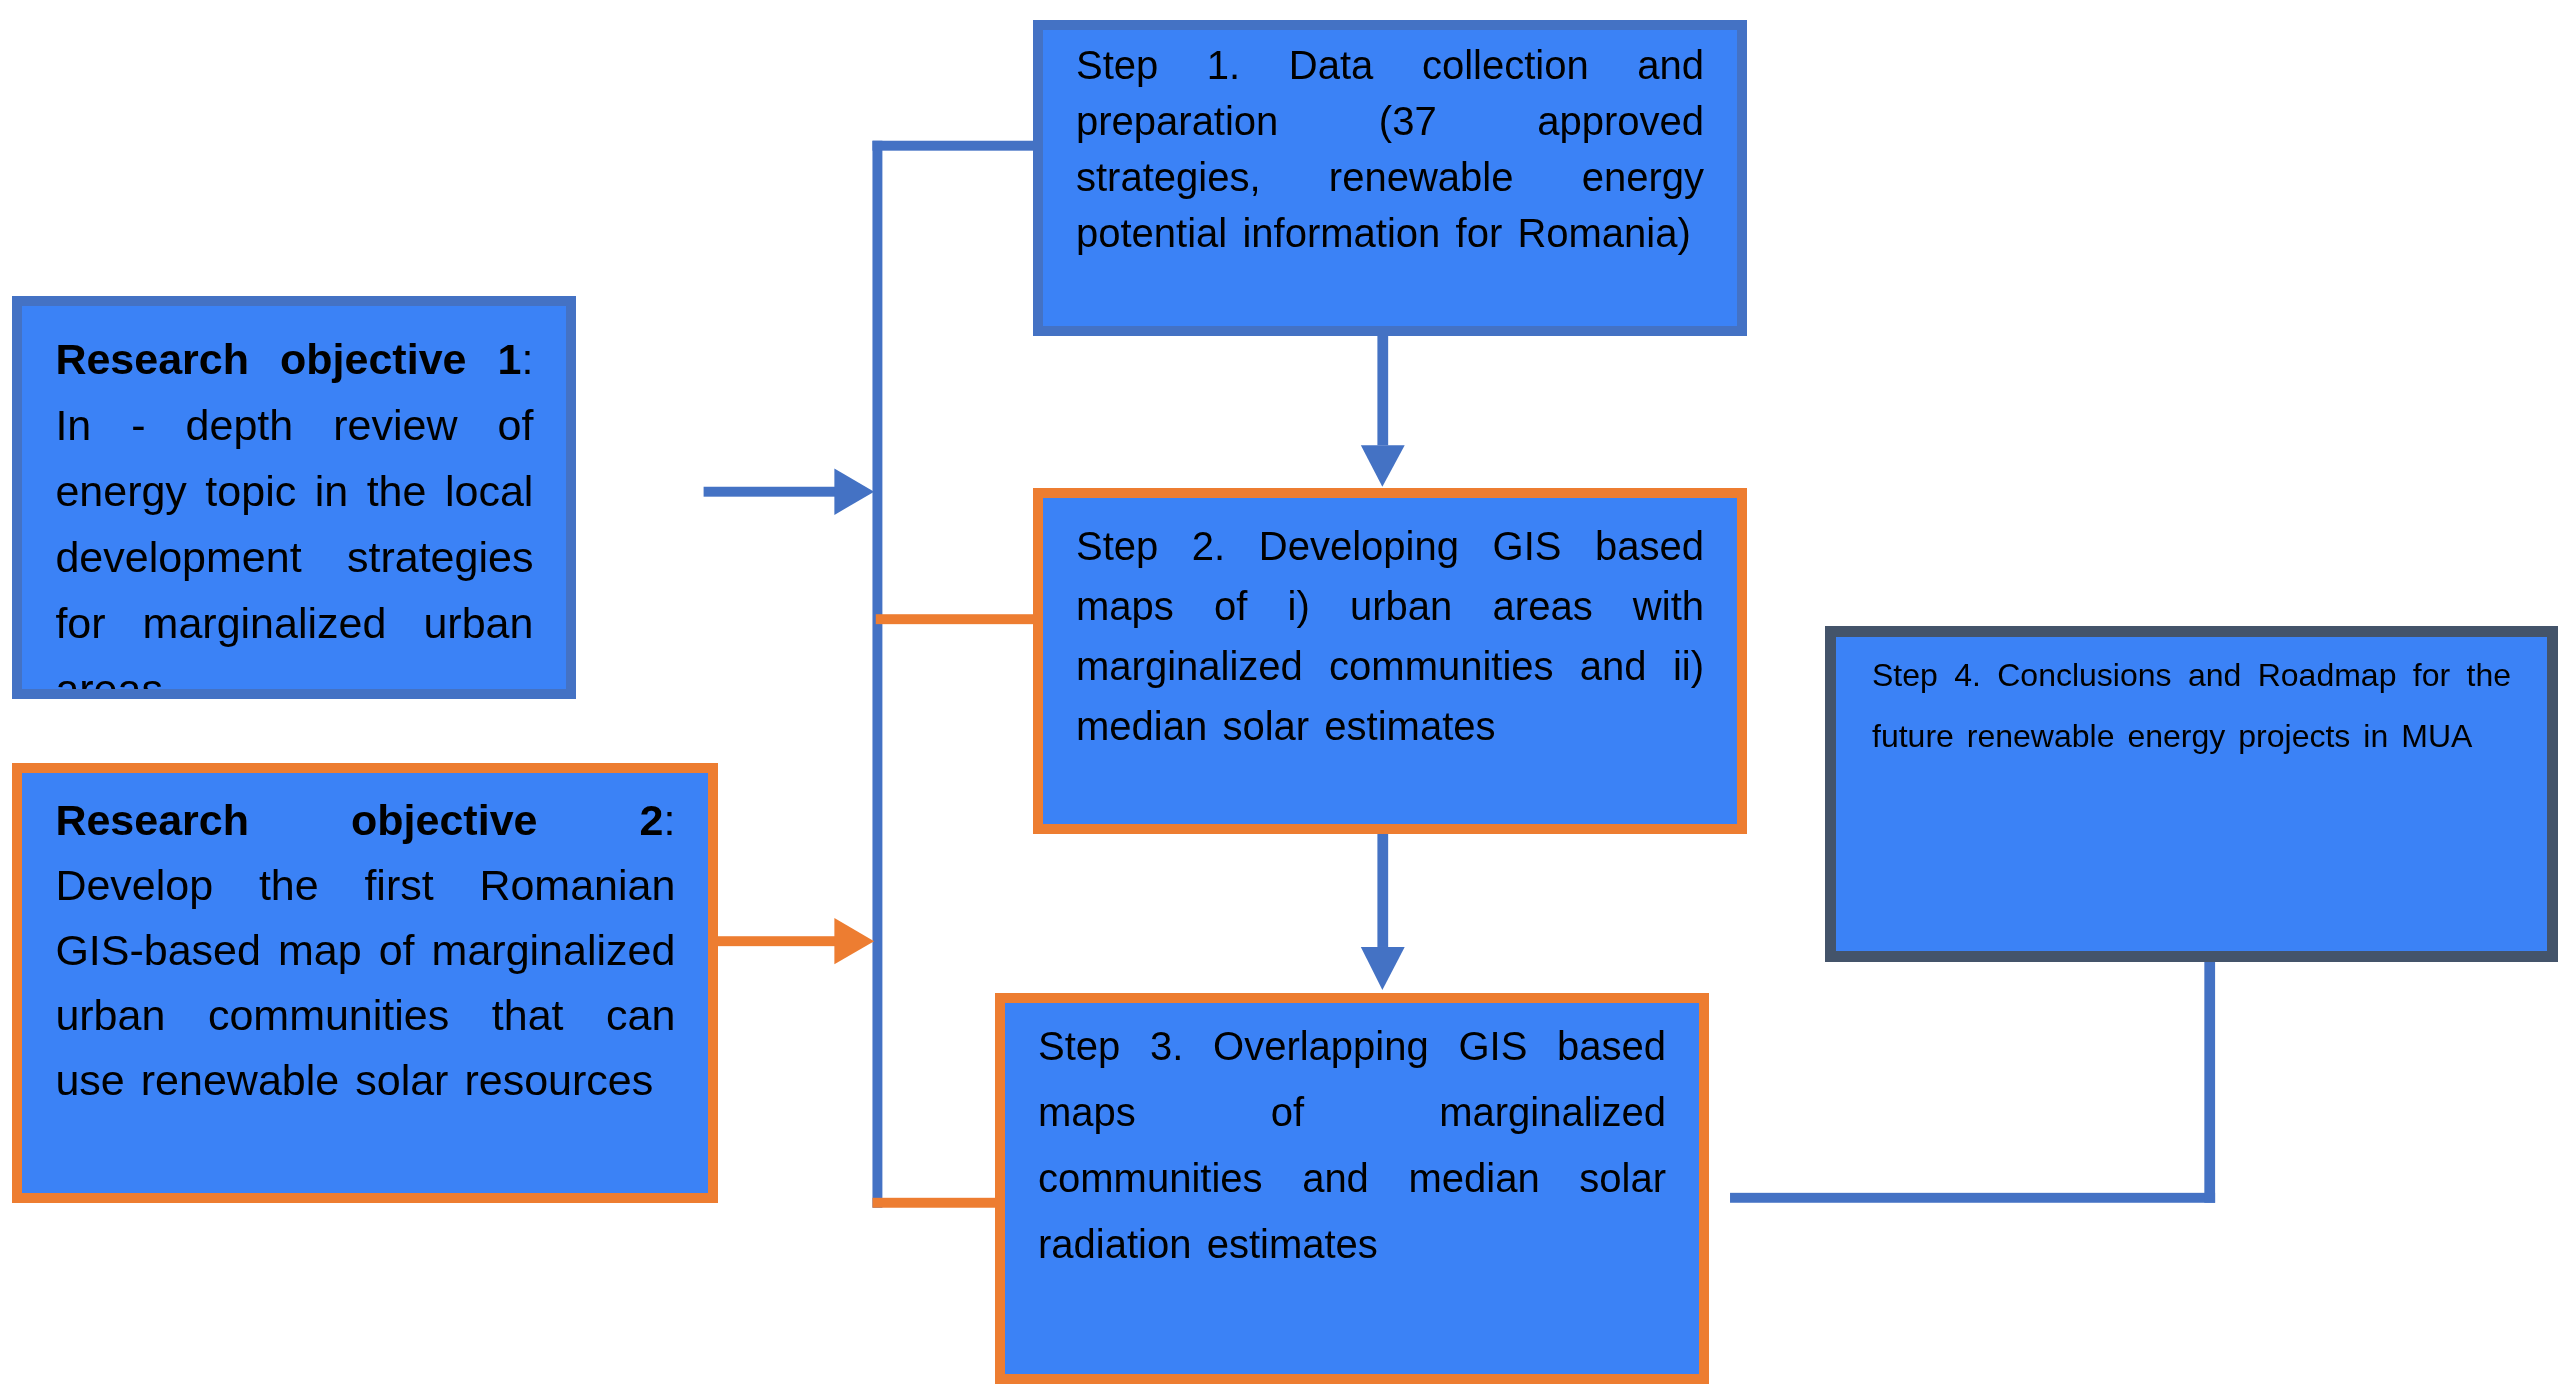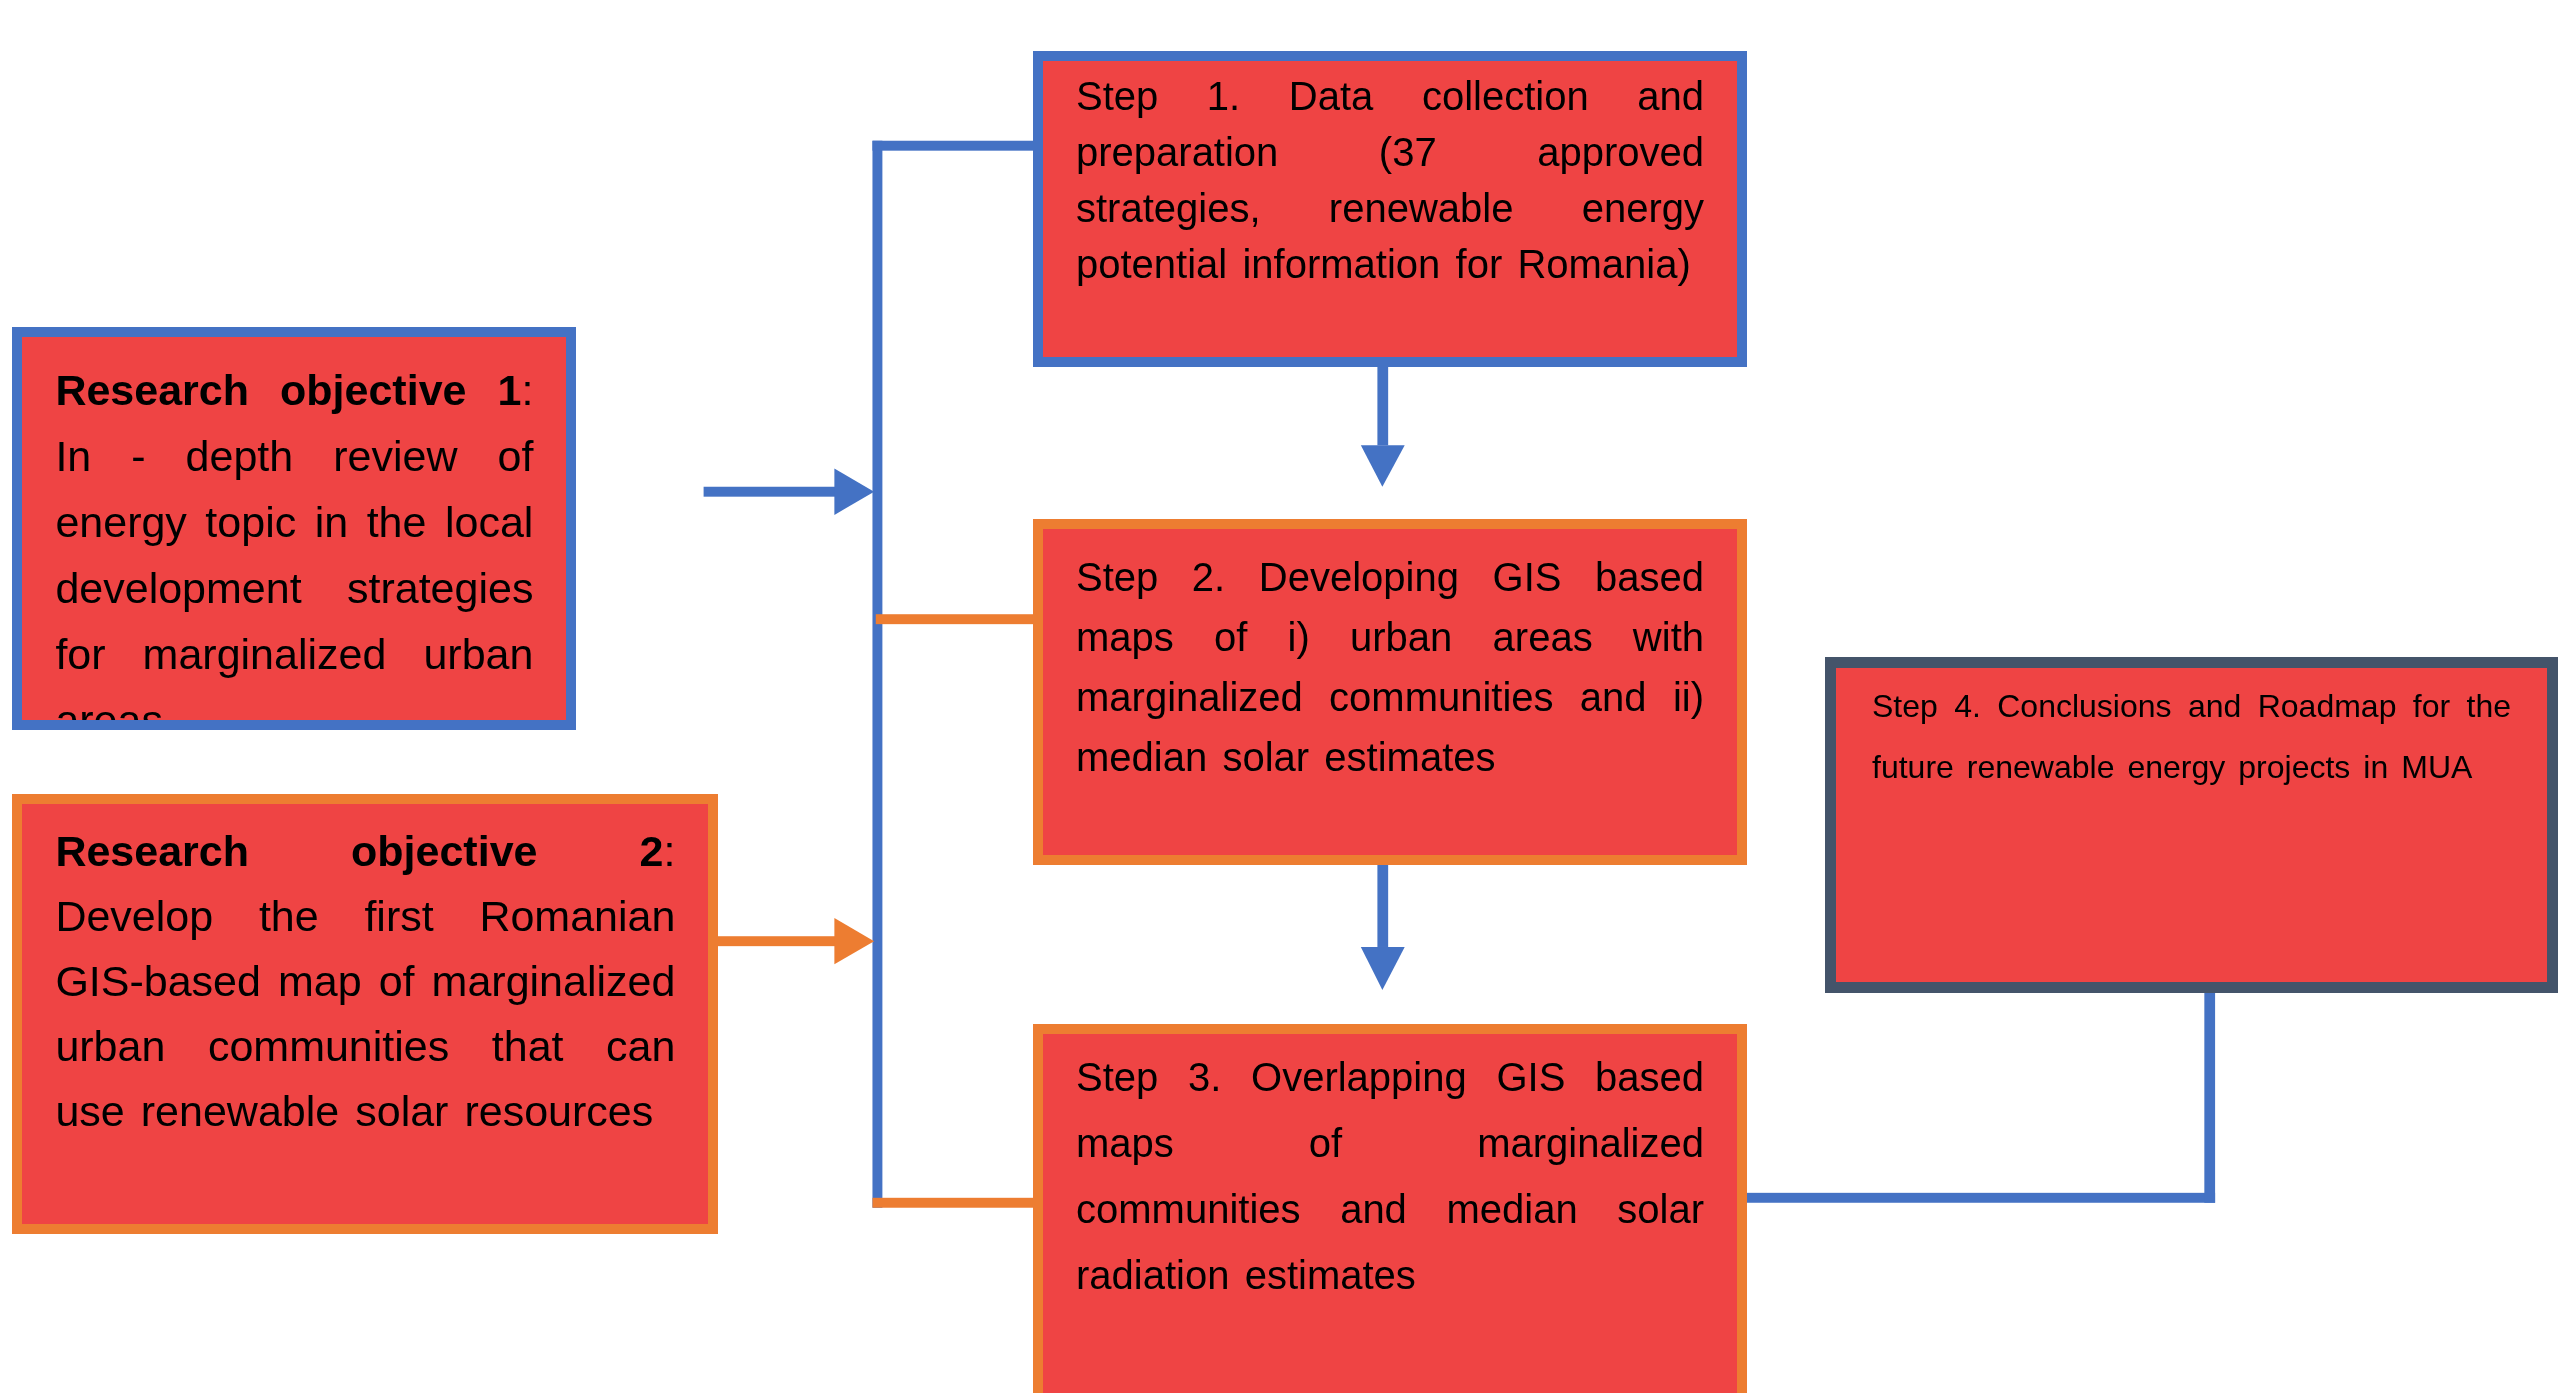--- a/index.html
+++ b/index.html
@@ -8,25 +8,24 @@
     width:2576px;height:1394px;
     background:#ffffff;
     font-family:"Liberation Sans",sans-serif;
     color:#000000;
     overflow:hidden;
   }
   .svg-layer{position:absolute;left:0;top:0;width:2576px;height:1394px;}
   .box{
     position:absolute;
     box-sizing:border-box;
-    background:#ef4444;
+    background:#3b82f6;
     text-align:justify;
     overflow:hidden;
     word-spacing:4.1px;
-    margin-top:31px;
   }
   .box p{margin:0;}
   .box strong{font-weight:bold;}
   
   .box-ro1{
     left:12.4px;top:296px;width:564px;height:403px;
     border:10px solid #4472C4;
     font-size:43px;line-height:66px;
     padding:20px 33px;
   }
@@ -42,21 +41,21 @@
     font-size:40px;line-height:56px;
     padding:6.6px 33px;
   }
   .box-s2{
     left:1033px;top:488px;width:714px;height:346px;
     border:10.8px solid #ED7D31;
     font-size:40px;line-height:60px;
     padding:18px 33px;
   }
   .box-s3{
-    left:1033px;top:993px;width:714px;height:391px;
+    left:995px;top:993px;width:714px;height:391px;
     border:10.8px solid #ED7D31;
     font-size:40px;line-height:66px;
     padding:10px 33px;
   }
   .box-s4{
     left:1825px;top:626px;width:733px;height:336px;
     border:11.6px solid #44546A;
     font-size:32px;line-height:61px;
     padding:8.3px 36px;
   }

